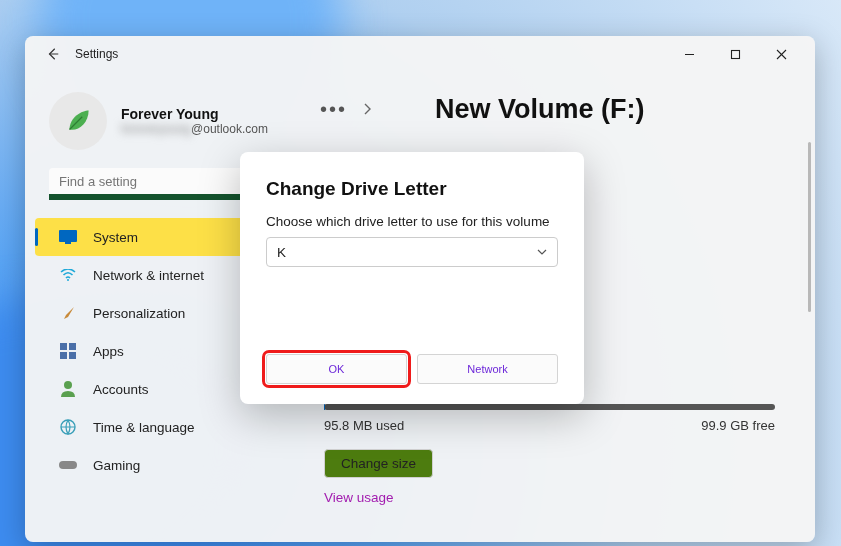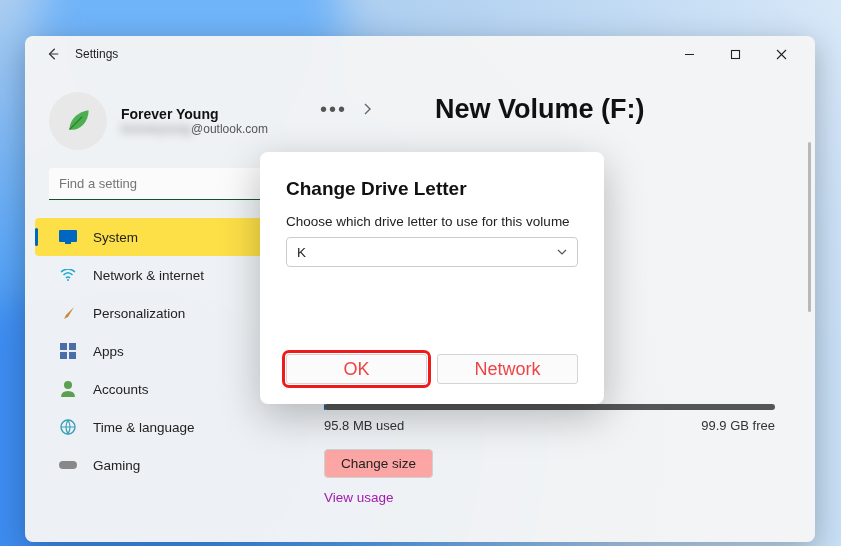--- a/index.html
+++ b/index.html
@@ -29,21 +29,21 @@
   .sidebar { width: 295px; padding: 0 0 0 0; overflow: hidden; }
   .profile { display:flex; align-items:center; padding: 20px 24px 18px 24px; gap:14px; }
   .avatar { width: 58px; height: 58px; border-radius: 50%; background: #e8e8e8; display:flex;align-items:center;justify-content:center; }
   .avatar svg { width:34px; height:34px; }
   .prof-name { font-size:14px; font-weight:600; color:#111; }
   .prof-email { font-size:12px; color:#555; }
   .prof-email .blur { filter: blur(4px); color:#888; }
 
   .searchbox { margin: 0 24px 18px 24px; }
   .searchbox input {
-    width: 100%; height: 32px; border: none; border-bottom: 1px solid #14532d;
+    width: 100%; height: 32px; border: none; border-bottom: 6px solid #14532d;
     background: #fbfbfb; border-radius: 4px 4px 0 0; padding: 0 10px; font-size: 13px; color:#333;
     outline: none;
   }
 
   .nav { display:flex; flex-direction:column; gap:0; }
   .nav-item {
     height: 38px; display:flex; align-items:center; padding: 0 14px 0 24px;
     margin: 0 10px; border-radius: 4px; font-size: 13.5px; color:#222; gap:16px;
     position: relative;
   }
@@ -59,42 +59,42 @@
   .chev { color:#666; }
   .page-title { font-size: 27px; font-weight: 600; color:#111;margin-left:48px; }
 
   .section-hdr { font-size: 13px; font-weight:600; color:#222; margin-bottom:8px;margin-top:20px; }
 
   .bar { height: 6px; background: #555; border-radius: 3px; margin: 0 0 8px 0; position:relative; }
   .bar-fill { position:absolute; left:0; top:0; bottom:0; width:1px; background:#0067c0; border-radius:3px; }
   .usage-row { display:flex; justify-content:space-between; font-size:13px; color:#333; margin-bottom:16px;text-align:right; }
 
   .btn-plain {
-    display:inline-block; padding: 6px 16px; border:1px solid #d0d0d0; background:#fca5a5;
+    display:inline-block; padding: 6px 16px; border:1px solid #d0d0d0; background:#4d7c0f;
     border-radius:4px; font-size:13.5px; color:#222;
   }
   .link { color:#a21caf; font-size:13.5px; margin-top:12px; display:inline-block; }
 
   
   .modal {
-    position:absolute; left: 260px; top: 152px; width: 344px; height: 252px;
+    position:absolute; left: 240px; top: 152px; width: 344px; height: 252px;
     background:#fff; border-radius:8px; box-shadow: 0 12px 40px rgba(0,0,0,0.25);
     padding: 26px 26px 20px 26px; display:flex; flex-direction:column;
   }
   .modal h2 { font-size:19px; font-weight:600; color:#111; margin-bottom:14px; }
   .modal p { font-size:13.5px; color:#222; margin-bottom:8px; }
   .select {
     height: 30px; border:1px solid #ccc; border-radius:4px; background:#fff;
     display:flex; align-items:center; justify-content:space-between; padding:0 10px;
     font-size:13.5px; color:#222;
   }
   .modal-btns { margin-top:auto; display:flex; gap:10px; }
   .modal-btn {
     flex:1; height:30px; border:1px solid #d4d4d4; background:#fbfbfb; border-radius:3px;
-    display:flex;align-items:center;justify-content:center; font-size:18px; color:#ef4444;
+    display:flex;align-items:center;justify-content:center; font-size:11px; color:#6d28d9;
   }
   .hl { outline: 3px solid #ef1b1b; outline-offset: 1px; }
 
   .scroll-ind { position:absolute; right:4px; top:70px; width:3px; height:170px; background:#b8b8b8; border-radius:2px; }
 </style>
 </head>
 <body>
 
 <div class="bloom bloom1"></div>
 <div class="bloom bloom2"></div>

